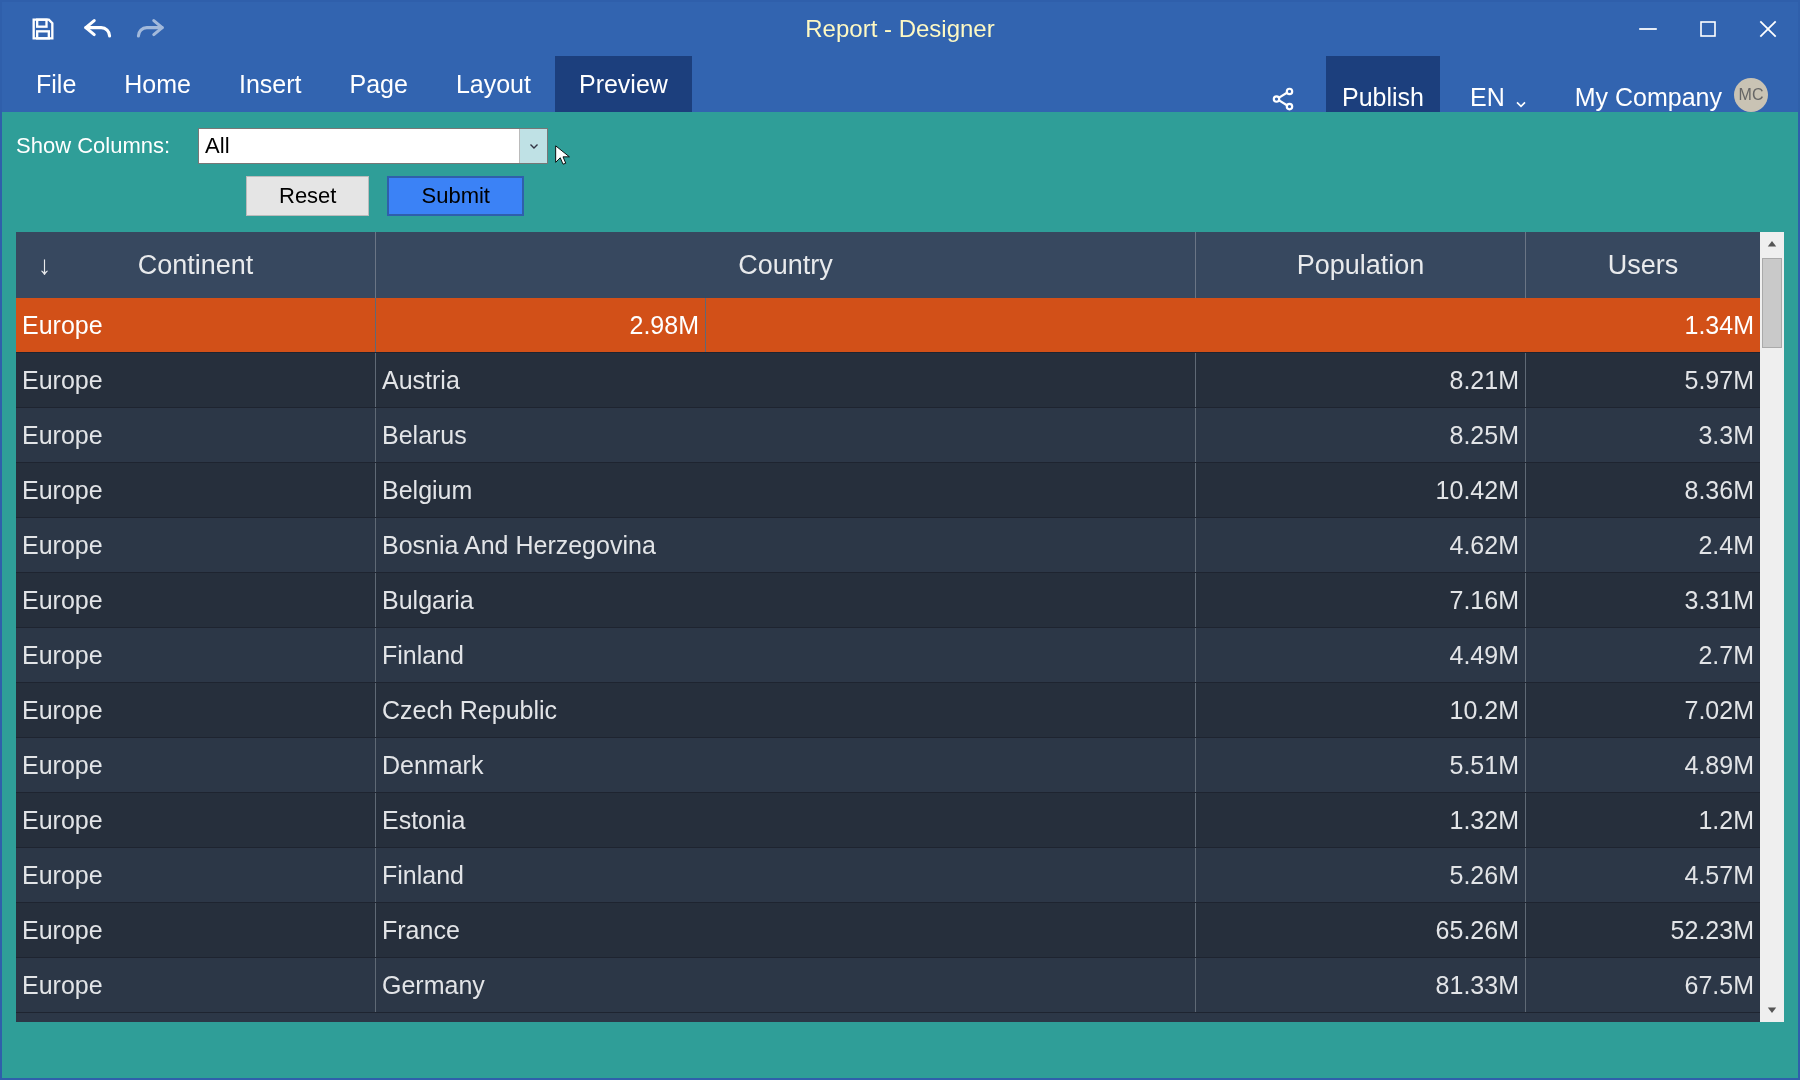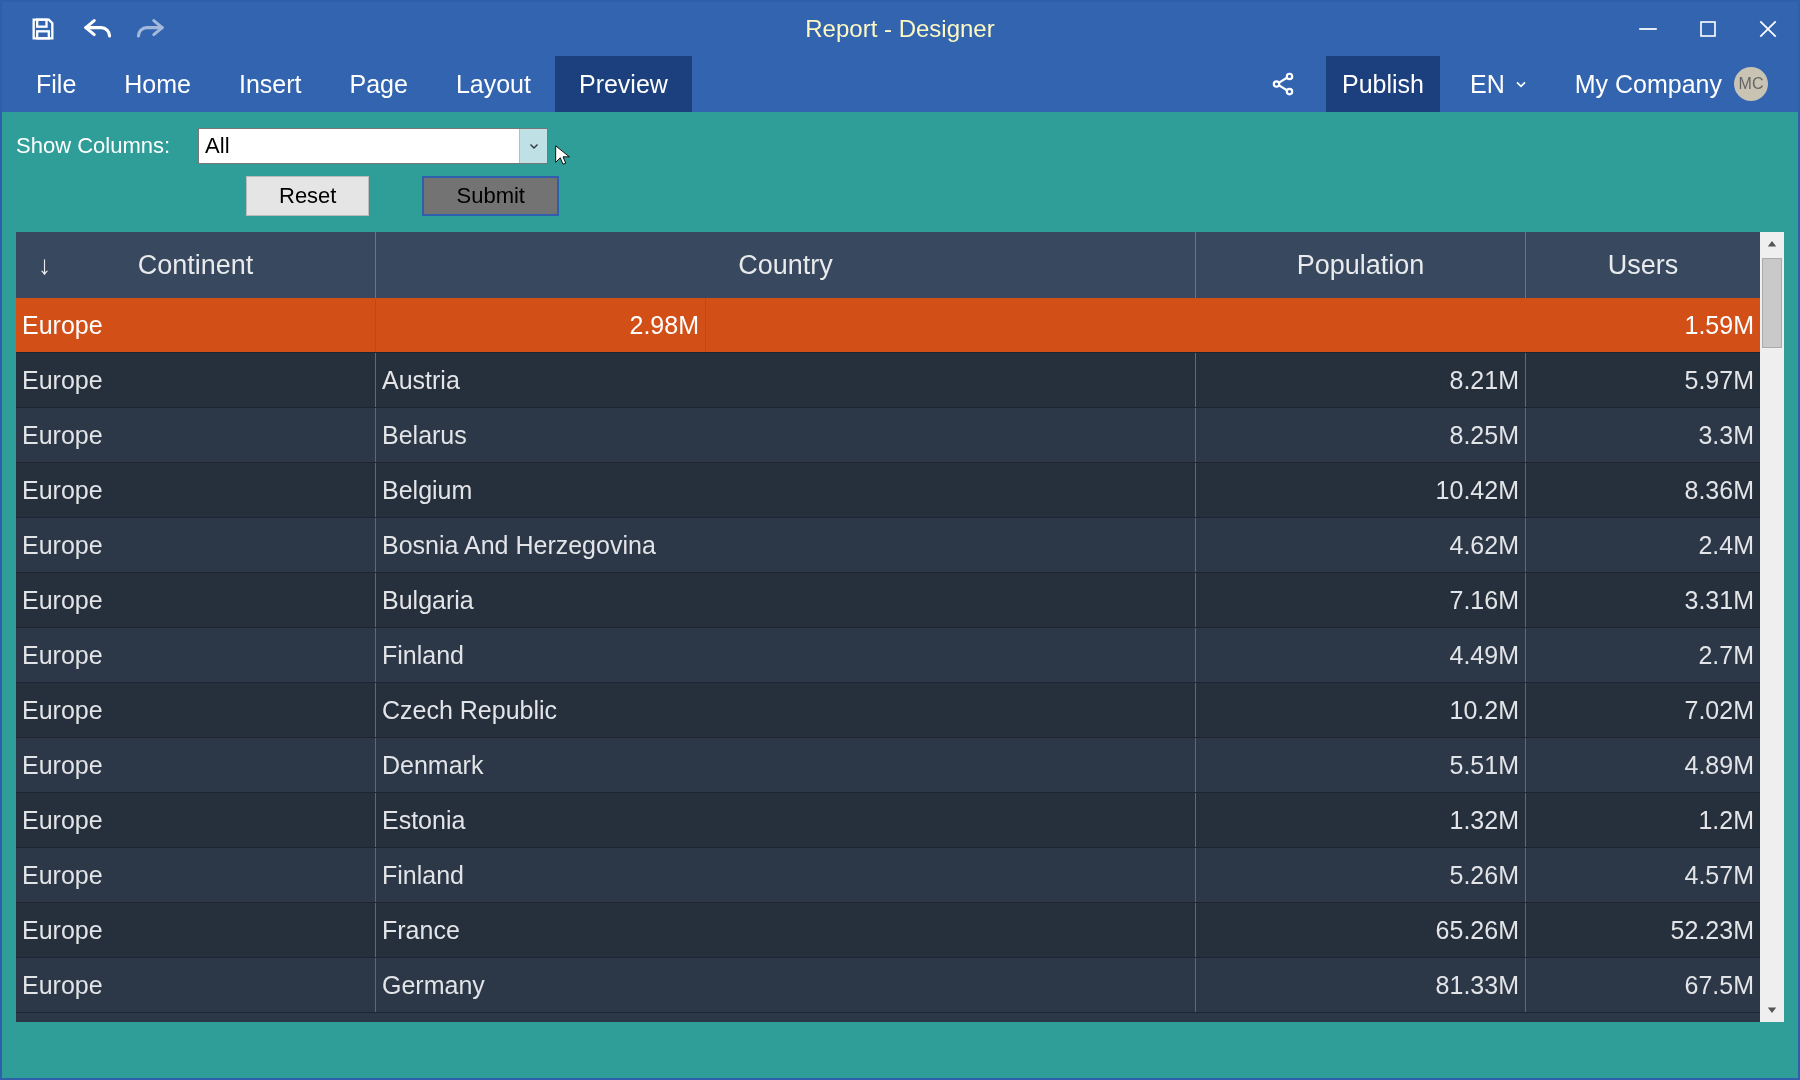--- a/index.html
+++ b/index.html
@@ -26,21 +26,21 @@
     background: #3264b0;
     height: 56px;
     display:flex;
     align-items:center;
     color:#fff;
     font-size:25px;
   }
   .ribbon .tab { padding: 0 24px; height:56px; display:flex; align-items:center; cursor:pointer; }
   .ribbon .tab.active { background:#1c3f7d; }
   .ribbon .right { margin-left:auto; display:flex; align-items:center; gap:14px; padding-right:14px; }
-  .ribbon .right .rbtn { padding: 0 16px; height:56px; display:flex; align-items:center; cursor:pointer; gap:8px; }
+  .ribbon .right .rbtn { padding: 0 16px; height:56px; display:flex; align-items:flex-end; cursor:pointer; gap:8px; }
   .ribbon .right .rbtn.publish { background:#1c3f7d; }
   .avatar { width:34px; height:34px; border-radius:50%; background:#c9c3b4; color:#666; font-size:16px; display:flex; align-items:center; justify-content:center; }
 
   
   .toolbar {
     padding: 16px 14px 10px 14px;
     display:flex;
     flex-direction:column;
     gap:12px;
   }
@@ -57,21 +57,21 @@
   }
   .combo .combo-btn {
     width:28px; background:#bfe1e5; display:flex; align-items:center; justify-content:center; border-left:1px solid #bbb; cursor:pointer;
   }
   .cursor-ptr { position:absolute; width:22px; height:22px; }
   .toolbar-row2 { display:flex; gap:18px; padding-left:230px; }
   .btn {
     height:40px; padding:0 32px; font-size:22px;
     background:#e5e5e5; border:1px solid #bbb; cursor:pointer;
   }
-  .btn.primary { background:#737373; border:2px solid #2f5fab;margin-left:35px; }
+  .btn.primary { background:#3b82f6; border:2px solid #2f5fab; }
 
   
   .table-wrap {
     margin: 6px 14px 14px 14px;
     background:#2c3747;
     height: 790px;
     position:relative;
     display:flex;
   }
   .grid { flex:1; overflow:hidden; color:#e2e4e7; }
@@ -223,21 +223,21 @@
           <span>Population</span>
         </div>
       <div class="th users">
           <span>Users</span>
         </div>
     </div>
     <div class="tbody" id="tbody">
         <div class="tr selected">
           <div class="td continent">Europe</div>
           <div class="td pop">2.98M</div>
-          <div class="td users">1.59M</div>
+          <div class="td users">1.34M</div>
         </div>
         <div class="tr">
           <div class="td continent">Europe</div>
           <div class="td country">Austria</div>
           <div class="td pop">8.21M</div>
           <div class="td users">5.97M</div>
         </div>
         <div class="tr">
           <div class="td continent">Europe</div>
           <div class="td country">Belarus</div>

